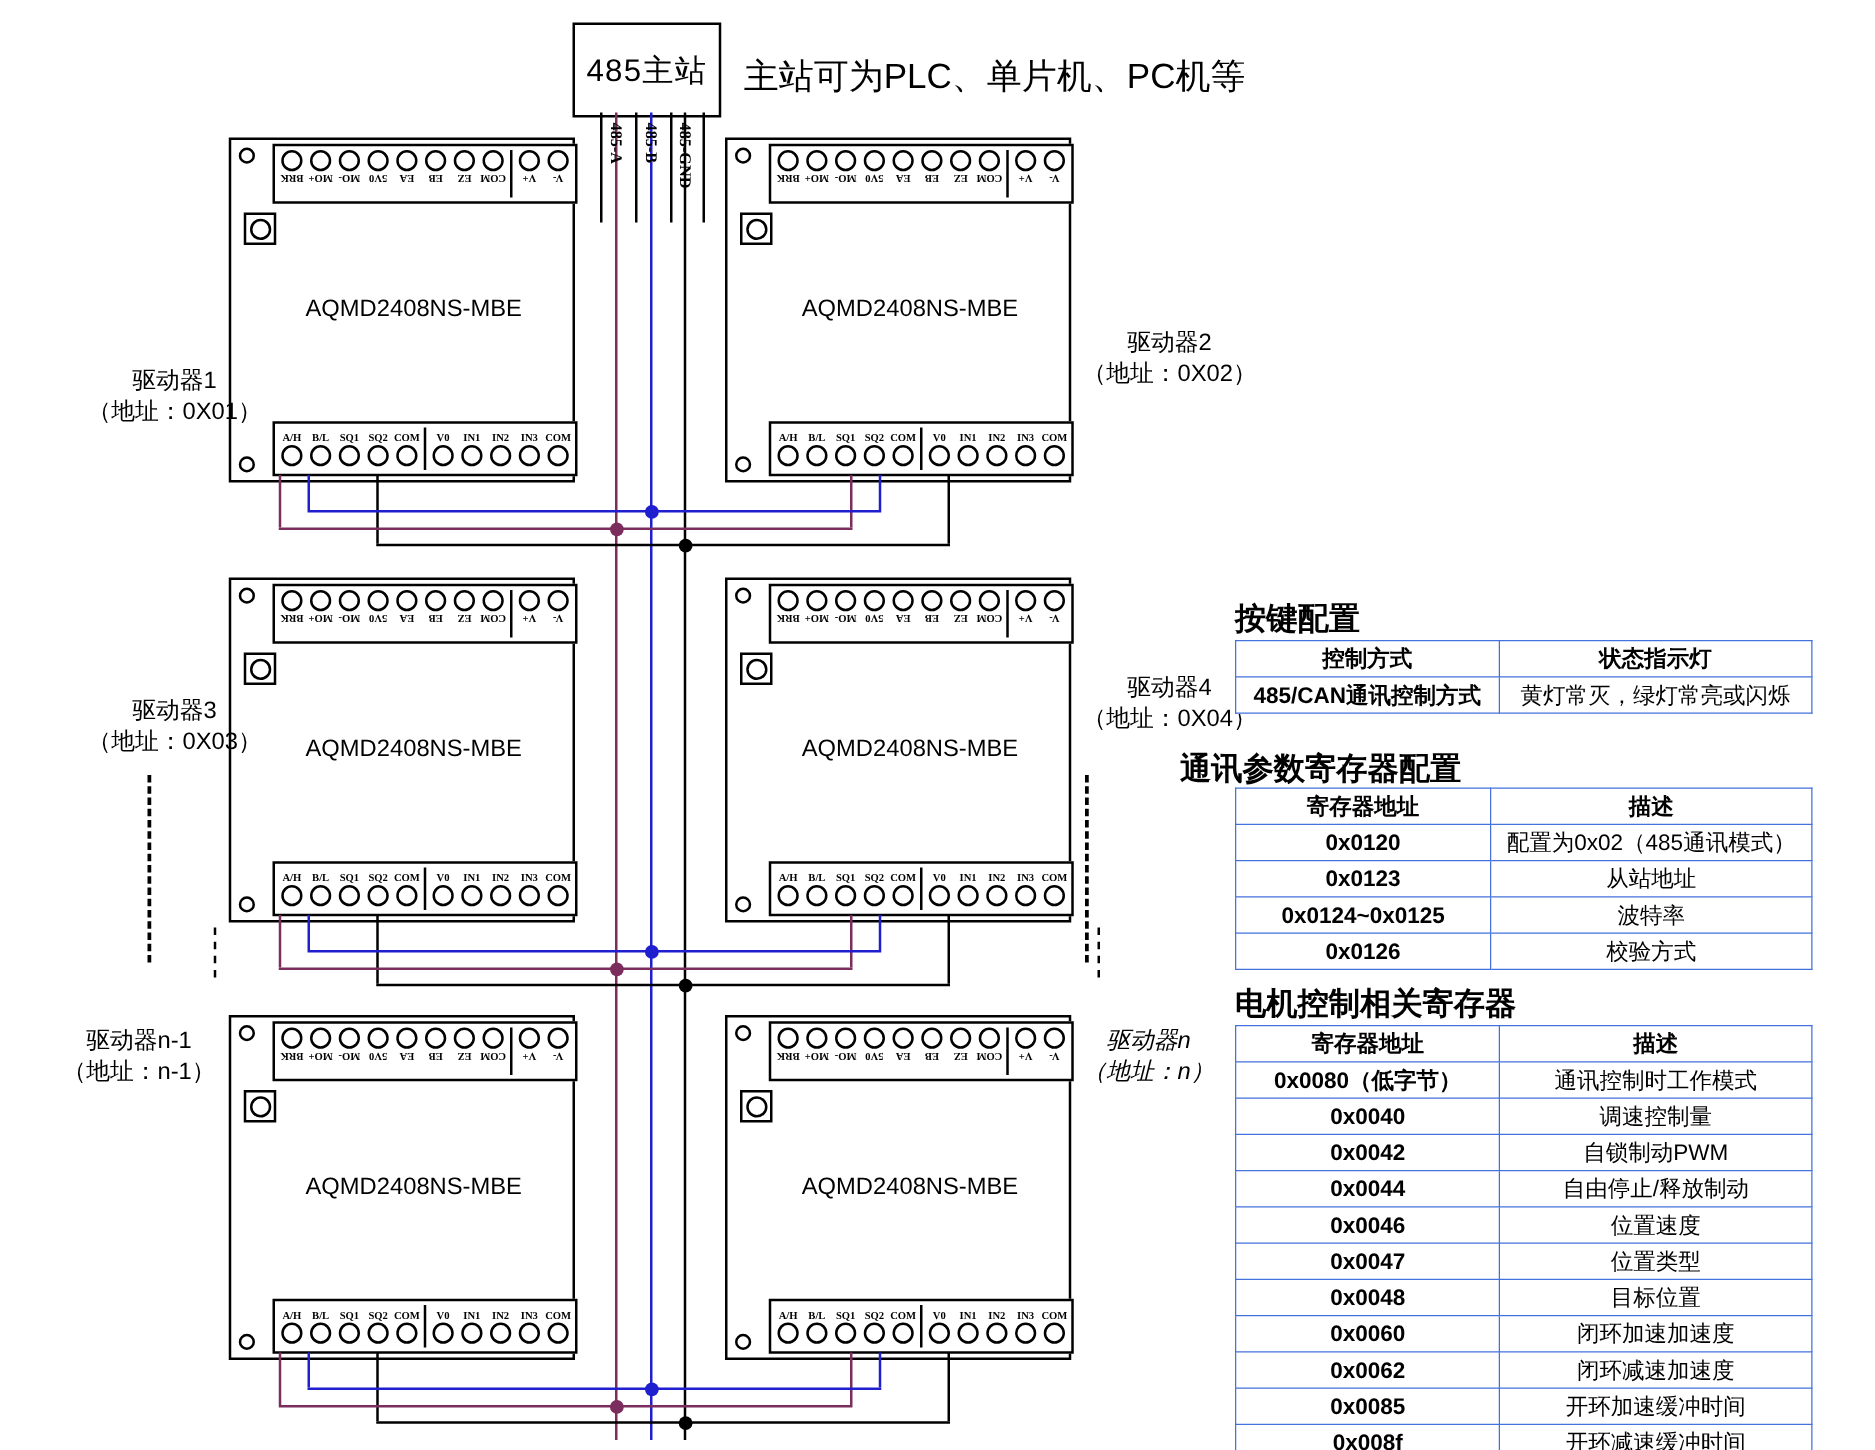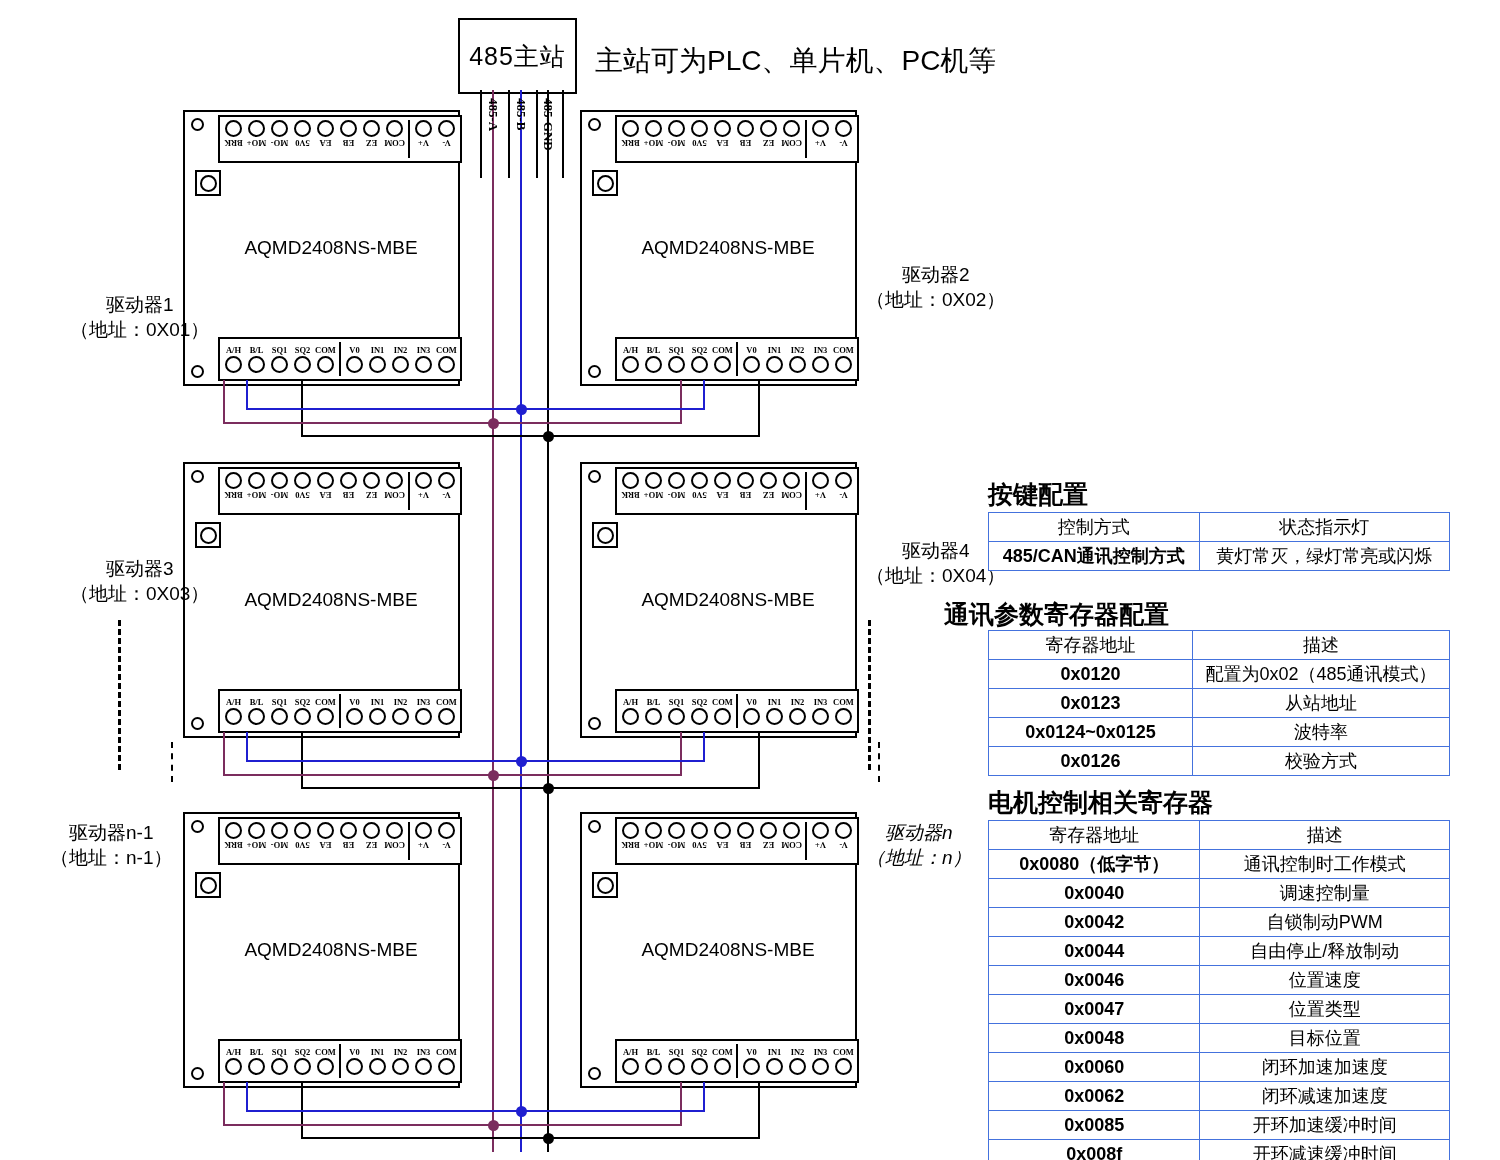--- a/index.html
+++ b/index.html
@@ -53,21 +53,21 @@
   .dot{position:absolute;width:11px;height:11px;border-radius:50%;}
 
   .dashv{position:absolute;width:0;border-left:3px dashed #000;}
   .dashv.thin{border-left-width:2px;}
 
   
   .tbl-title{position:absolute;font-size:25px;font-weight:bold;white-space:nowrap;}
   table.cfg{position:absolute;border-collapse:collapse;background:#fff;}
   table.cfg td{border:1px solid #4472dd;font-size:18px;text-align:center;
                padding:2px 4px;height:22px;white-space:nowrap;}
-  table.cfg td.hd{font-weight:normal;}
+  table.cfg td.hd{font-weight:bold;}
   table.cfg td.addr{font-weight:bold;}
 </style>
 </head>
 <body>
 
 <div class="abs" id="master-box">
   <span>485主站</span>
 </div>
 <div class="abs" id="master-note">主站可为PLC、单片机、PC机等</div>
 

